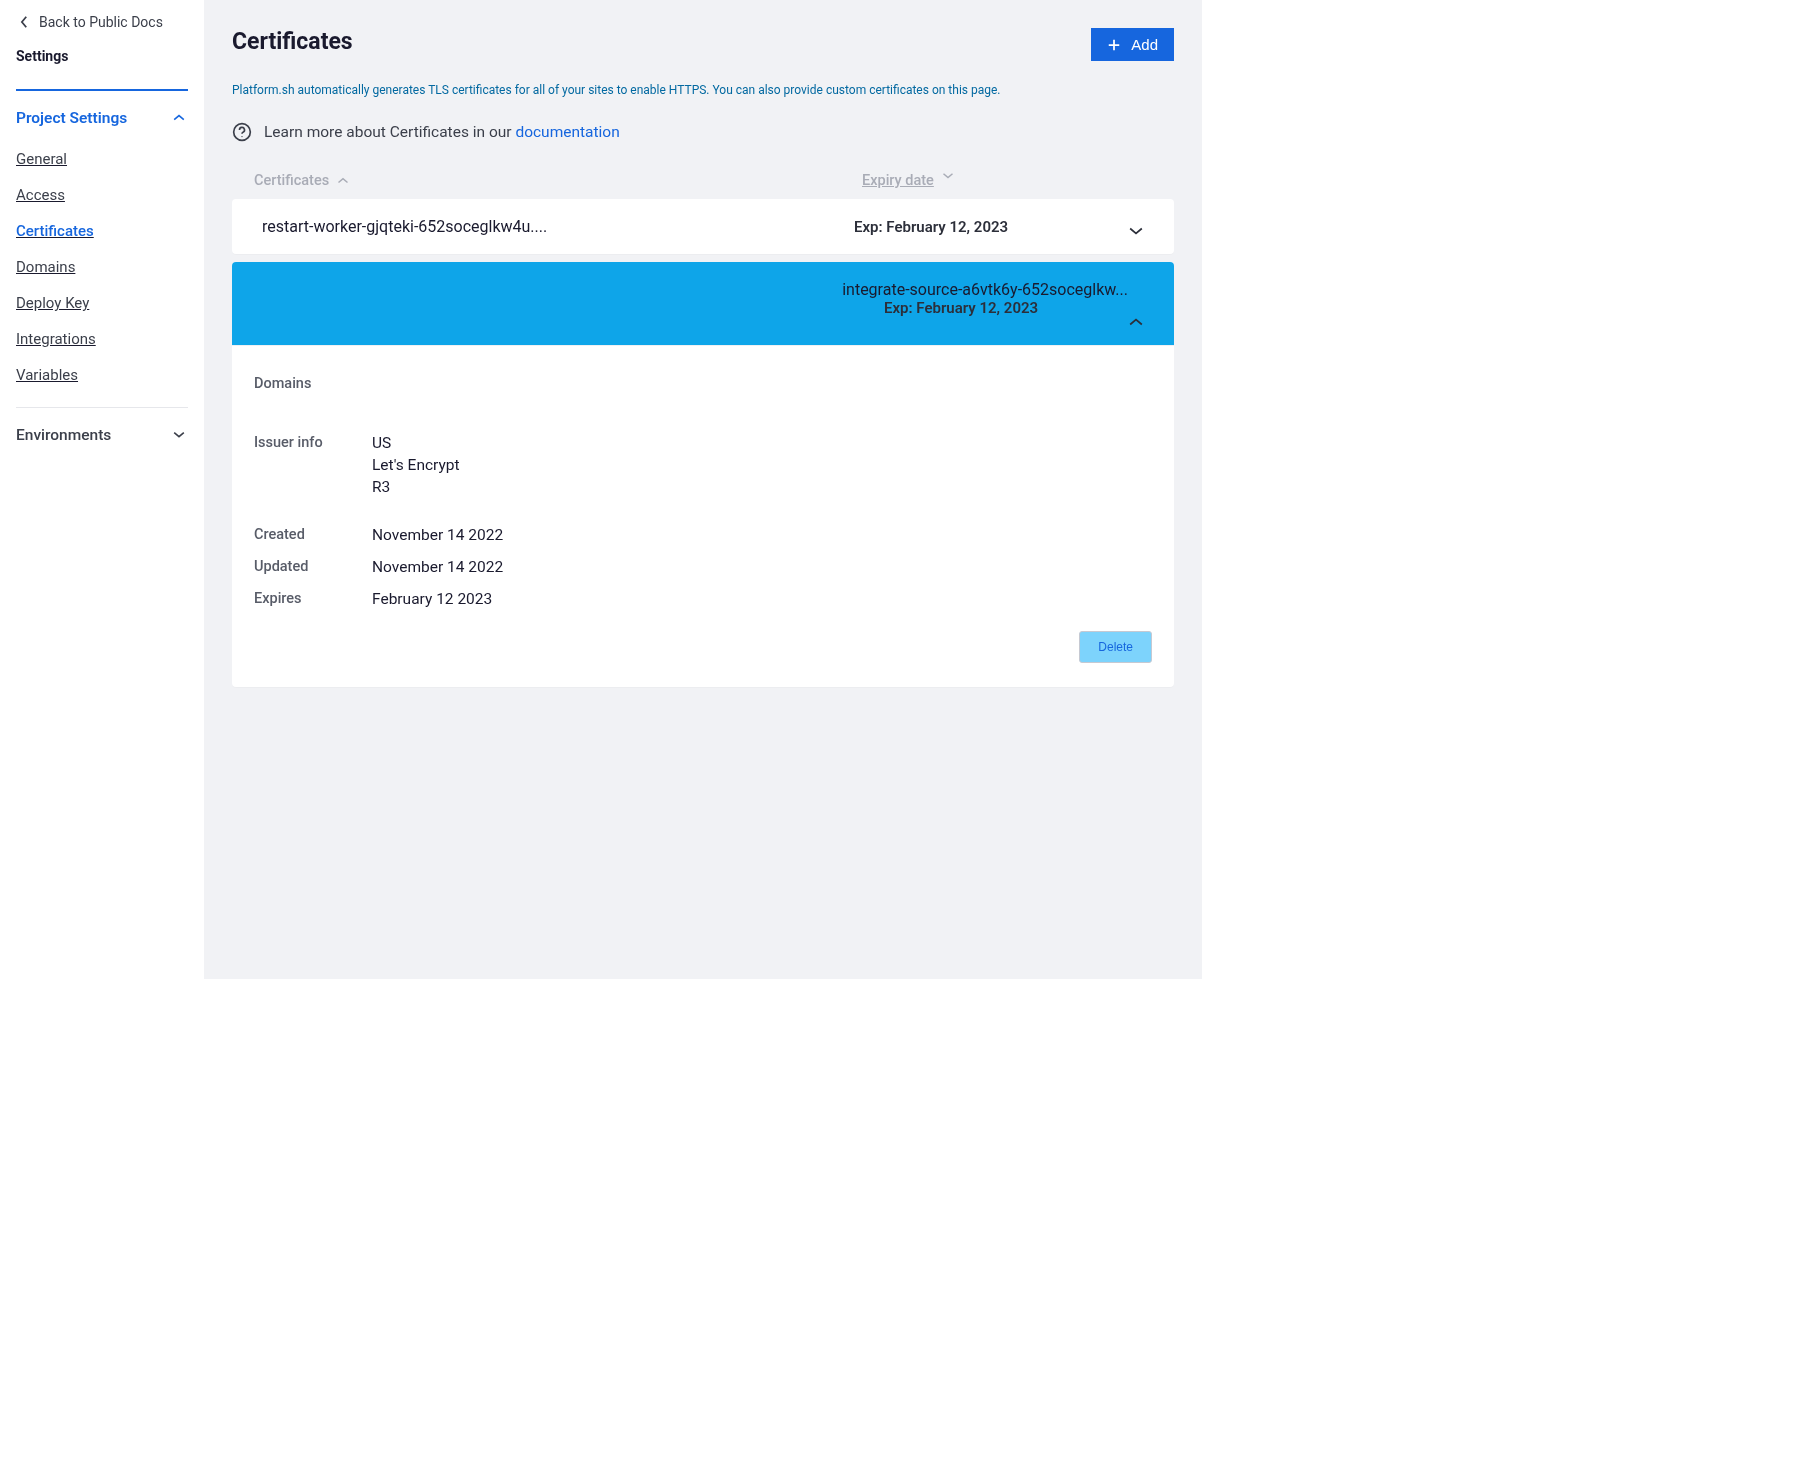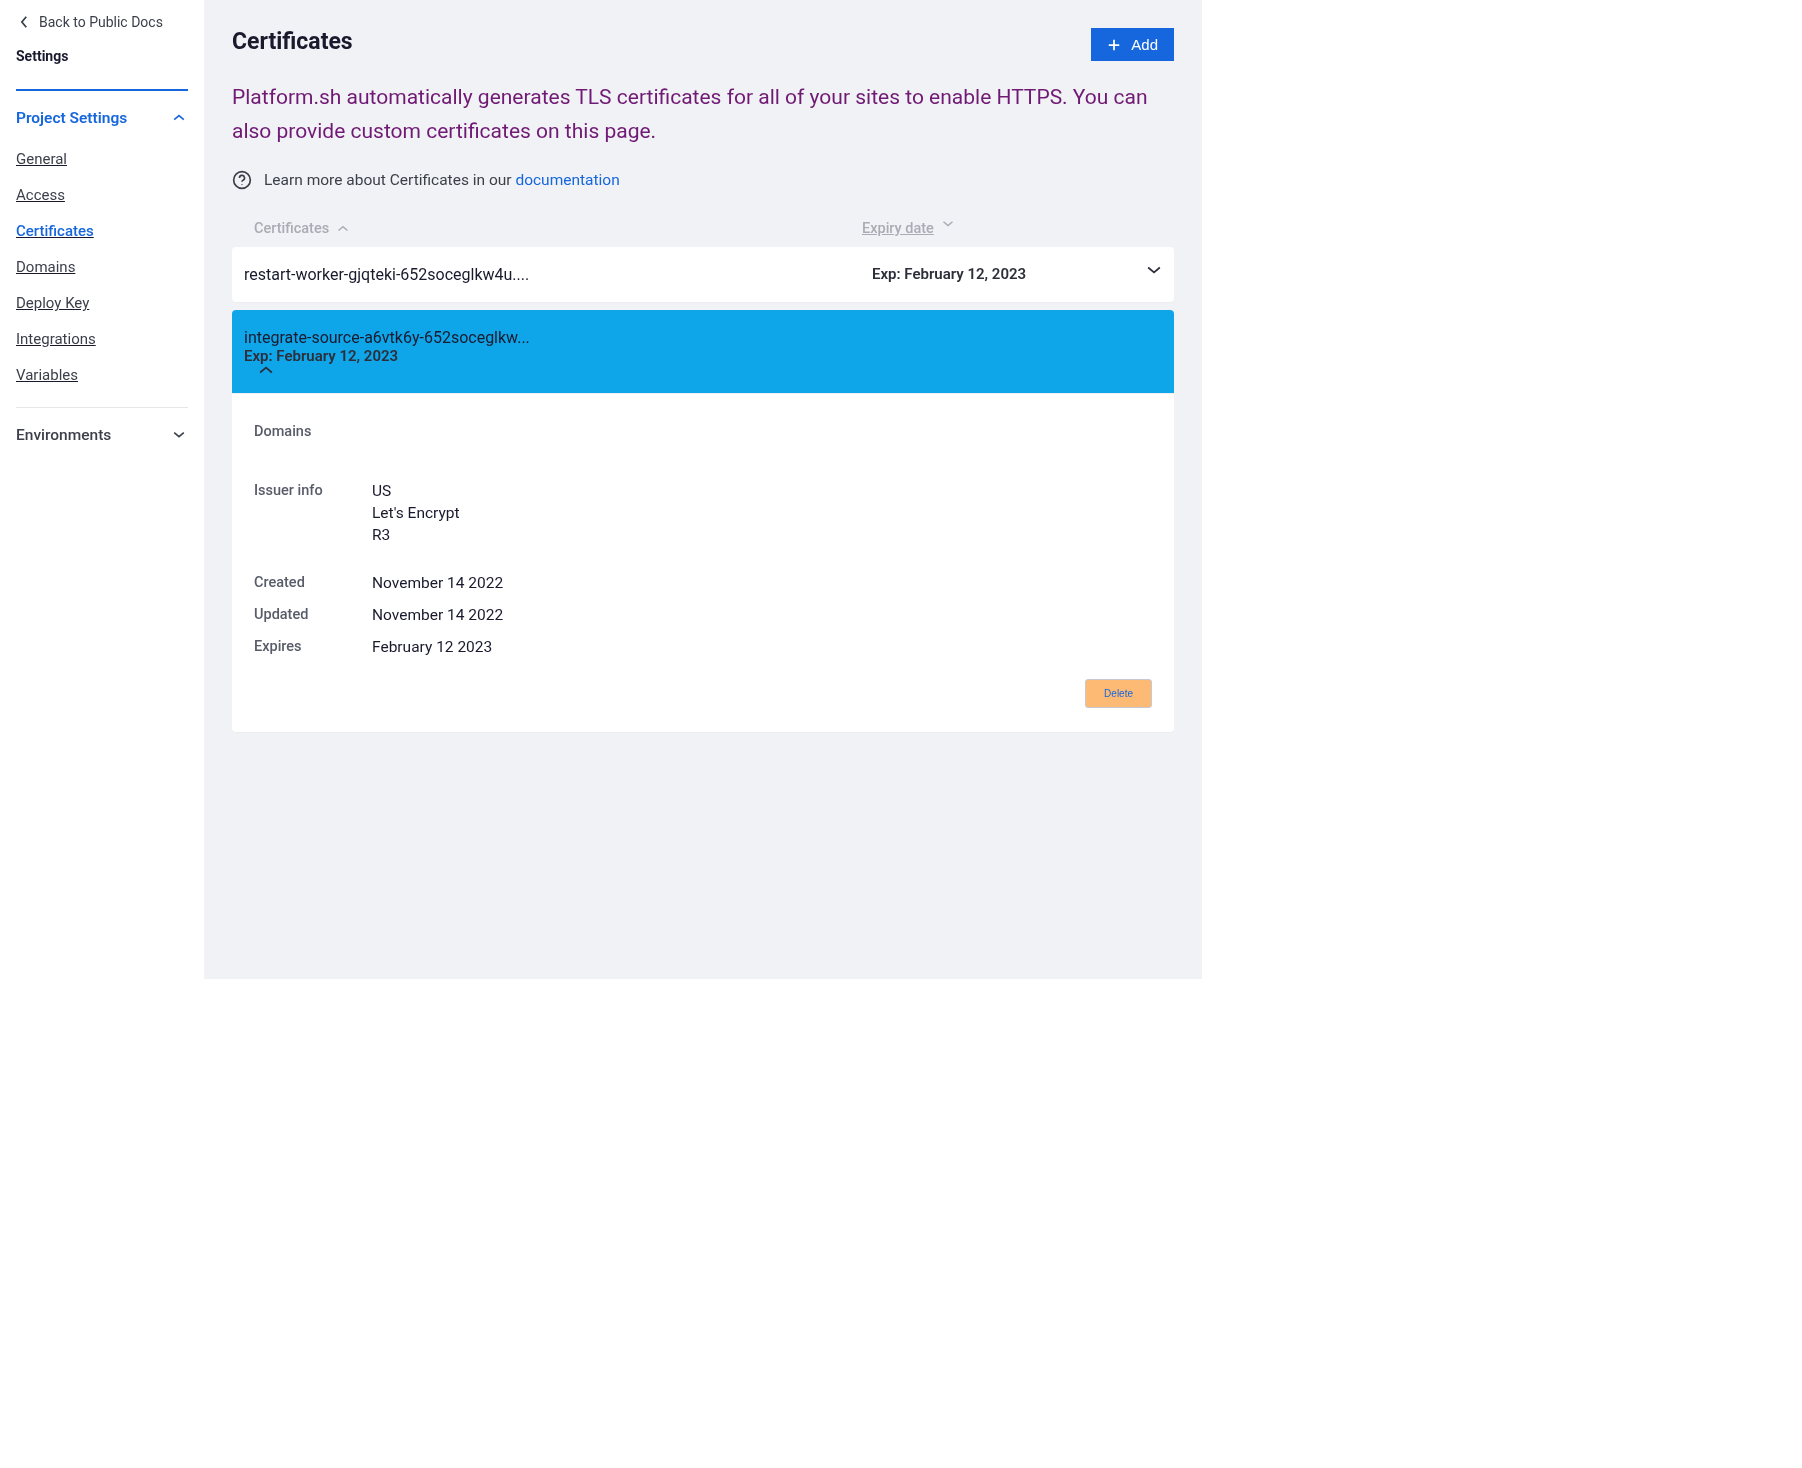--- a/index.html
+++ b/index.html
@@ -82,21 +82,21 @@
     border-radius: 0;
     padding: 8px 16px;
     font-size: 15px;
     font-weight: 500;
     display: flex;
     align-items: center;
     gap: 10px;
     cursor: pointer;
   }
   .btn-add svg { width: 14px; height: 14px; stroke: #fff; }
-  .intro { font-size: 21px; color: #701a75; line-height: 1.6; margin-bottom: 22px; }
+  .intro { font-size: 12px; color: #0369a1; line-height: 1.6; margin-bottom: 22px; }
   .help-row {
     display: flex;
     align-items: center;
     gap: 12px;
     font-size: 15.5px;
     color: #3b3f4a;
     margin-bottom: 30px;
   }
   .help-row svg { width: 20px; height: 20px; }
   .help-row a { color: #1666de; text-decoration: none; cursor: pointer; }
@@ -115,22 +115,22 @@
   .th svg { width:12px; height:8px; stroke:#a9acb6; }
 
   .cert-row {
     background: #fff;
     border-radius: 4px;
     margin-bottom: 8px;
     box-shadow: 0 1px 0 rgba(0,0,0,0.02);
   }
   .cert-head {
     display: flex;
-    align-items: flex-start;
-    padding: 18px 12px;
+    align-items: flex-end;
+    padding: 18px 30px;
     cursor: pointer;
   }
   .cert-name {
     flex: 1;
     font-size: 16px;
     color: #1a1a2e;
     white-space: nowrap;
     overflow: hidden;
     text-overflow: ellipsis;
     padding-right: 16px;
@@ -143,26 +143,26 @@
   .cert-body {
     padding: 22px 22px 24px 22px;
     border-top: 1px solid #eef0f3;
   }
   .detail-row { display: flex; padding: 7px 0; font-size: 15.5px; }
   .detail-label { width: 118px; color: #585c68; font-weight: 500; font-size: 14.5px; flex-shrink:0; }
   .detail-val { color: #1a1a2e; }
   .detail-val div { margin-bottom: 4px; }
   .actions { display:flex; justify-content:flex-end; margin-top: 16px; }
   .btn-delete {
-    background: #fdba74;
+    background: #7dd3fc;
     color: #1666de;
     border: 1px solid #c6c9d2;
     border-radius: 3px;
     padding: 8px 18px;
-    font-size: 10px;
+    font-size: 12px;
     cursor: pointer;
   }
 </style>
 </head>
 <body>
 
 <div class="layout">
 
   <aside class="sidebar">
     <div class="back-link">

